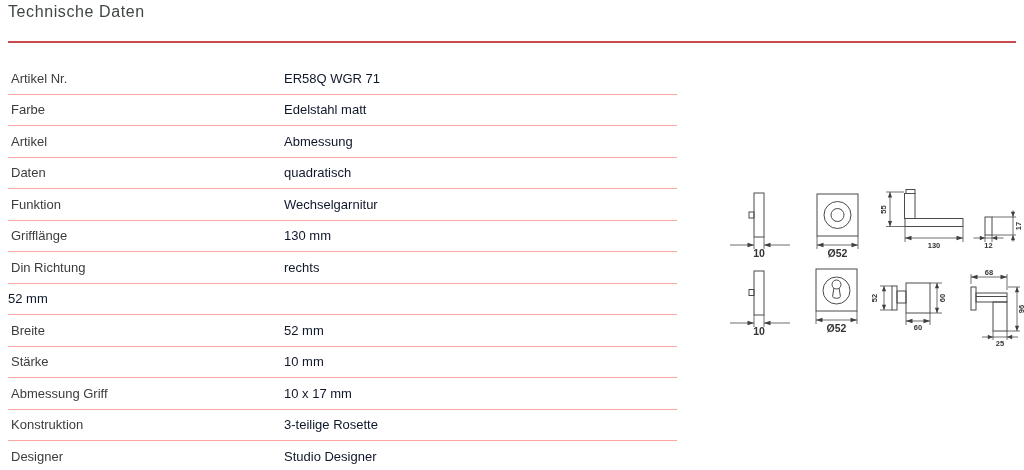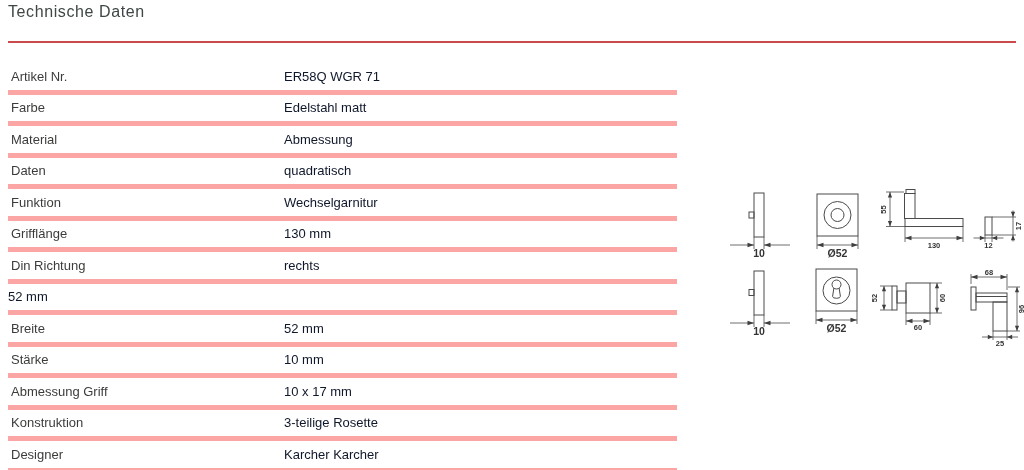--- a/index.html
+++ b/index.html
@@ -12,21 +12,21 @@
     font-size:16px;font-weight:400;color:#3e4745;letter-spacing:0.6px;
   }
   .title-rule{
     position:absolute;left:8px;right:8px;top:41px;height:2px;background:#c94b4b;
   }
   .spec-table{
     position:absolute;left:8px;top:63px;width:669px;
   }
   .spec-row{
     height:31.5px;display:flex;align-items:center;
-    border-bottom:5px solid #fca5a5;box-sizing:border-box;
+    border-bottom:1px solid #fca5a5;box-sizing:border-box;
     font-size:13px;
   }
   .spec-label{width:273px;padding-left:3px;color:#3c3c3b;flex:none;}
   .spec-value{color:#0f172a;}
   .drawings{
     position:absolute;left:728px;top:185px;width:300px;height:175px;
   }
   .drawings svg{display:block;width:300px;height:175px;}
   .ln{stroke:#4a4a4a;stroke-width:1;fill:none;}
   .dl{stroke:#4a4a4a;stroke-width:0.8;fill:none;}
@@ -45,21 +45,21 @@
     <div class="spec-label">Artikel Nr.</div>
     <div class="spec-value">ER58Q WGR 71</div>
   </div>
 
   <div class="spec-row">
     <div class="spec-label">Farbe</div>
     <div class="spec-value">Edelstahl matt</div>
   </div>
 
   <div class="spec-row">
-    <div class="spec-label">Material</div>
+    <div class="spec-label">Artikel</div>
     <div class="spec-value">Abmessung</div>
   </div>
 
   <div class="spec-row">
     <div class="spec-label">Daten</div>
     <div class="spec-value">quadratisch</div>
   </div>
 
   <div class="spec-row">
     <div class="spec-label">Funktion</div>
@@ -95,21 +95,21 @@
     <div class="spec-value">10 x 17 mm</div>
   </div>
 
   <div class="spec-row">
     <div class="spec-label">Konstruktion</div>
     <div class="spec-value">3-teilige Rosette</div>
   </div>
 
   <div class="spec-row">
     <div class="spec-label">Designer</div>
-    <div class="spec-value">Karcher Karcher</div>
+    <div class="spec-value">Studio Designer</div>
   </div>
 </div>
 
 <div class="drawings">
 <svg viewBox="0 0 300 175" xmlns="http://www.w3.org/2000/svg">
 
   <g>
     <rect class="ln" x="26" y="8" width="10" height="44"></rect>
     <rect class="ln" x="21" y="27" width="5" height="6"></rect>
     <path class="dl" d="M26,52 L26,64 M36,52 L36,64"></path>

